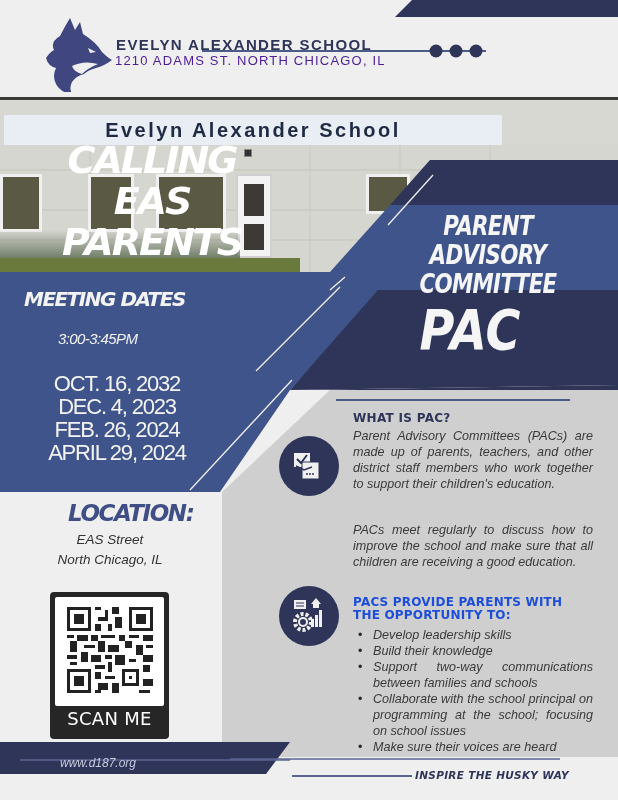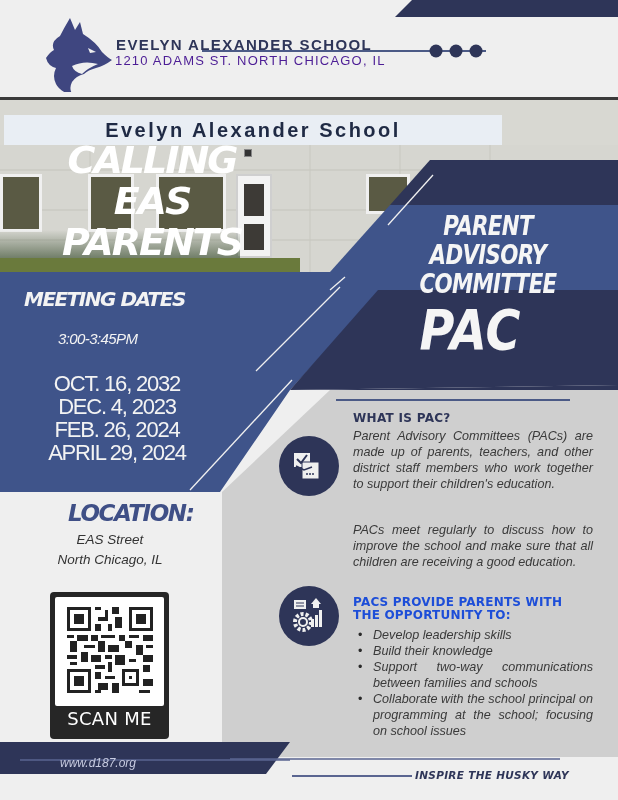--- a/index.html
+++ b/index.html
@@ -273,17 +273,18 @@
 
 <div class="abs provide-title">
   <div>PACS PROVIDE PARENTS WITH</div>
   <div>THE OPPORTUNITY  TO:</div>
 </div>
 <ul class="abs bullets">
   <li>Develop leadership skills</li>
   <li>Build their knowledge</li>
   <li>Support two-way communications between families and schools</li>
   <li>Collaborate with the school principal on programming at the school; focusing on school issues</li>
+  <li>Make sure their voices are heard</li>
 </ul>
 
 <div class="abs footer-url">www.d187.org</div>
 <div class="abs footer-motto-line"></div>
 <div class="abs footer-motto">INSPIRE THE HUSKY WAY</div>
 
 </body></html>

